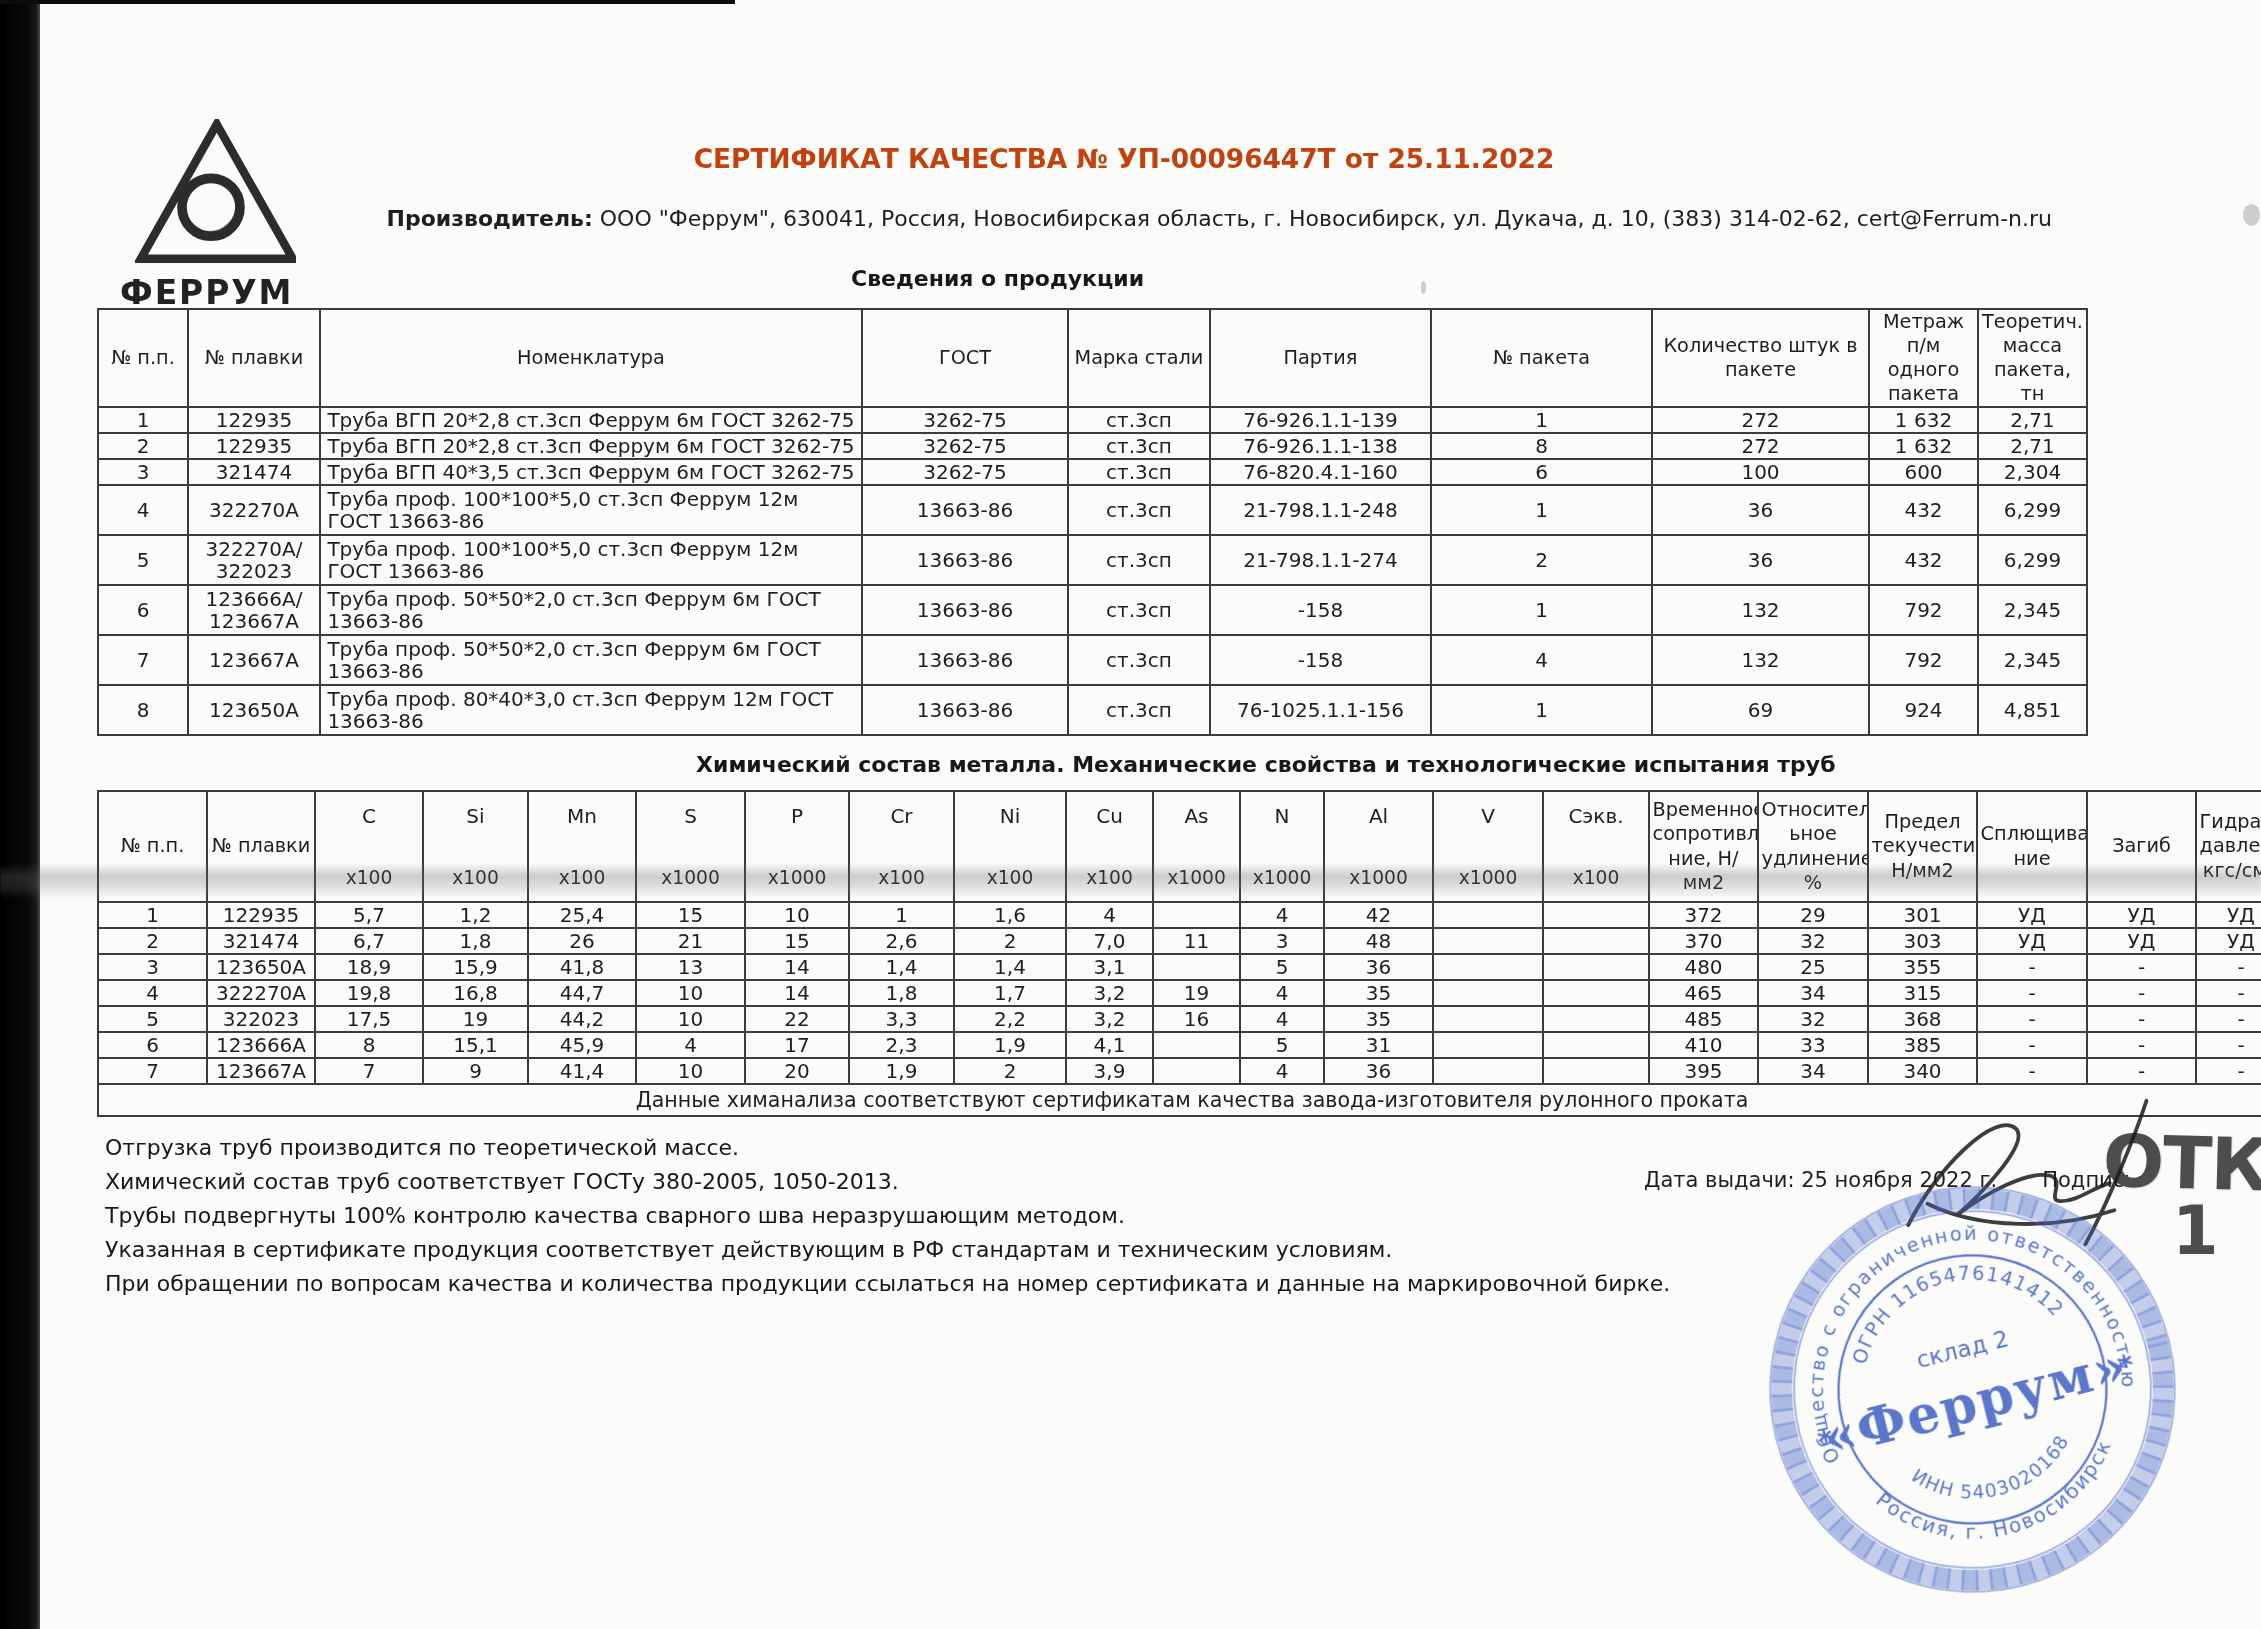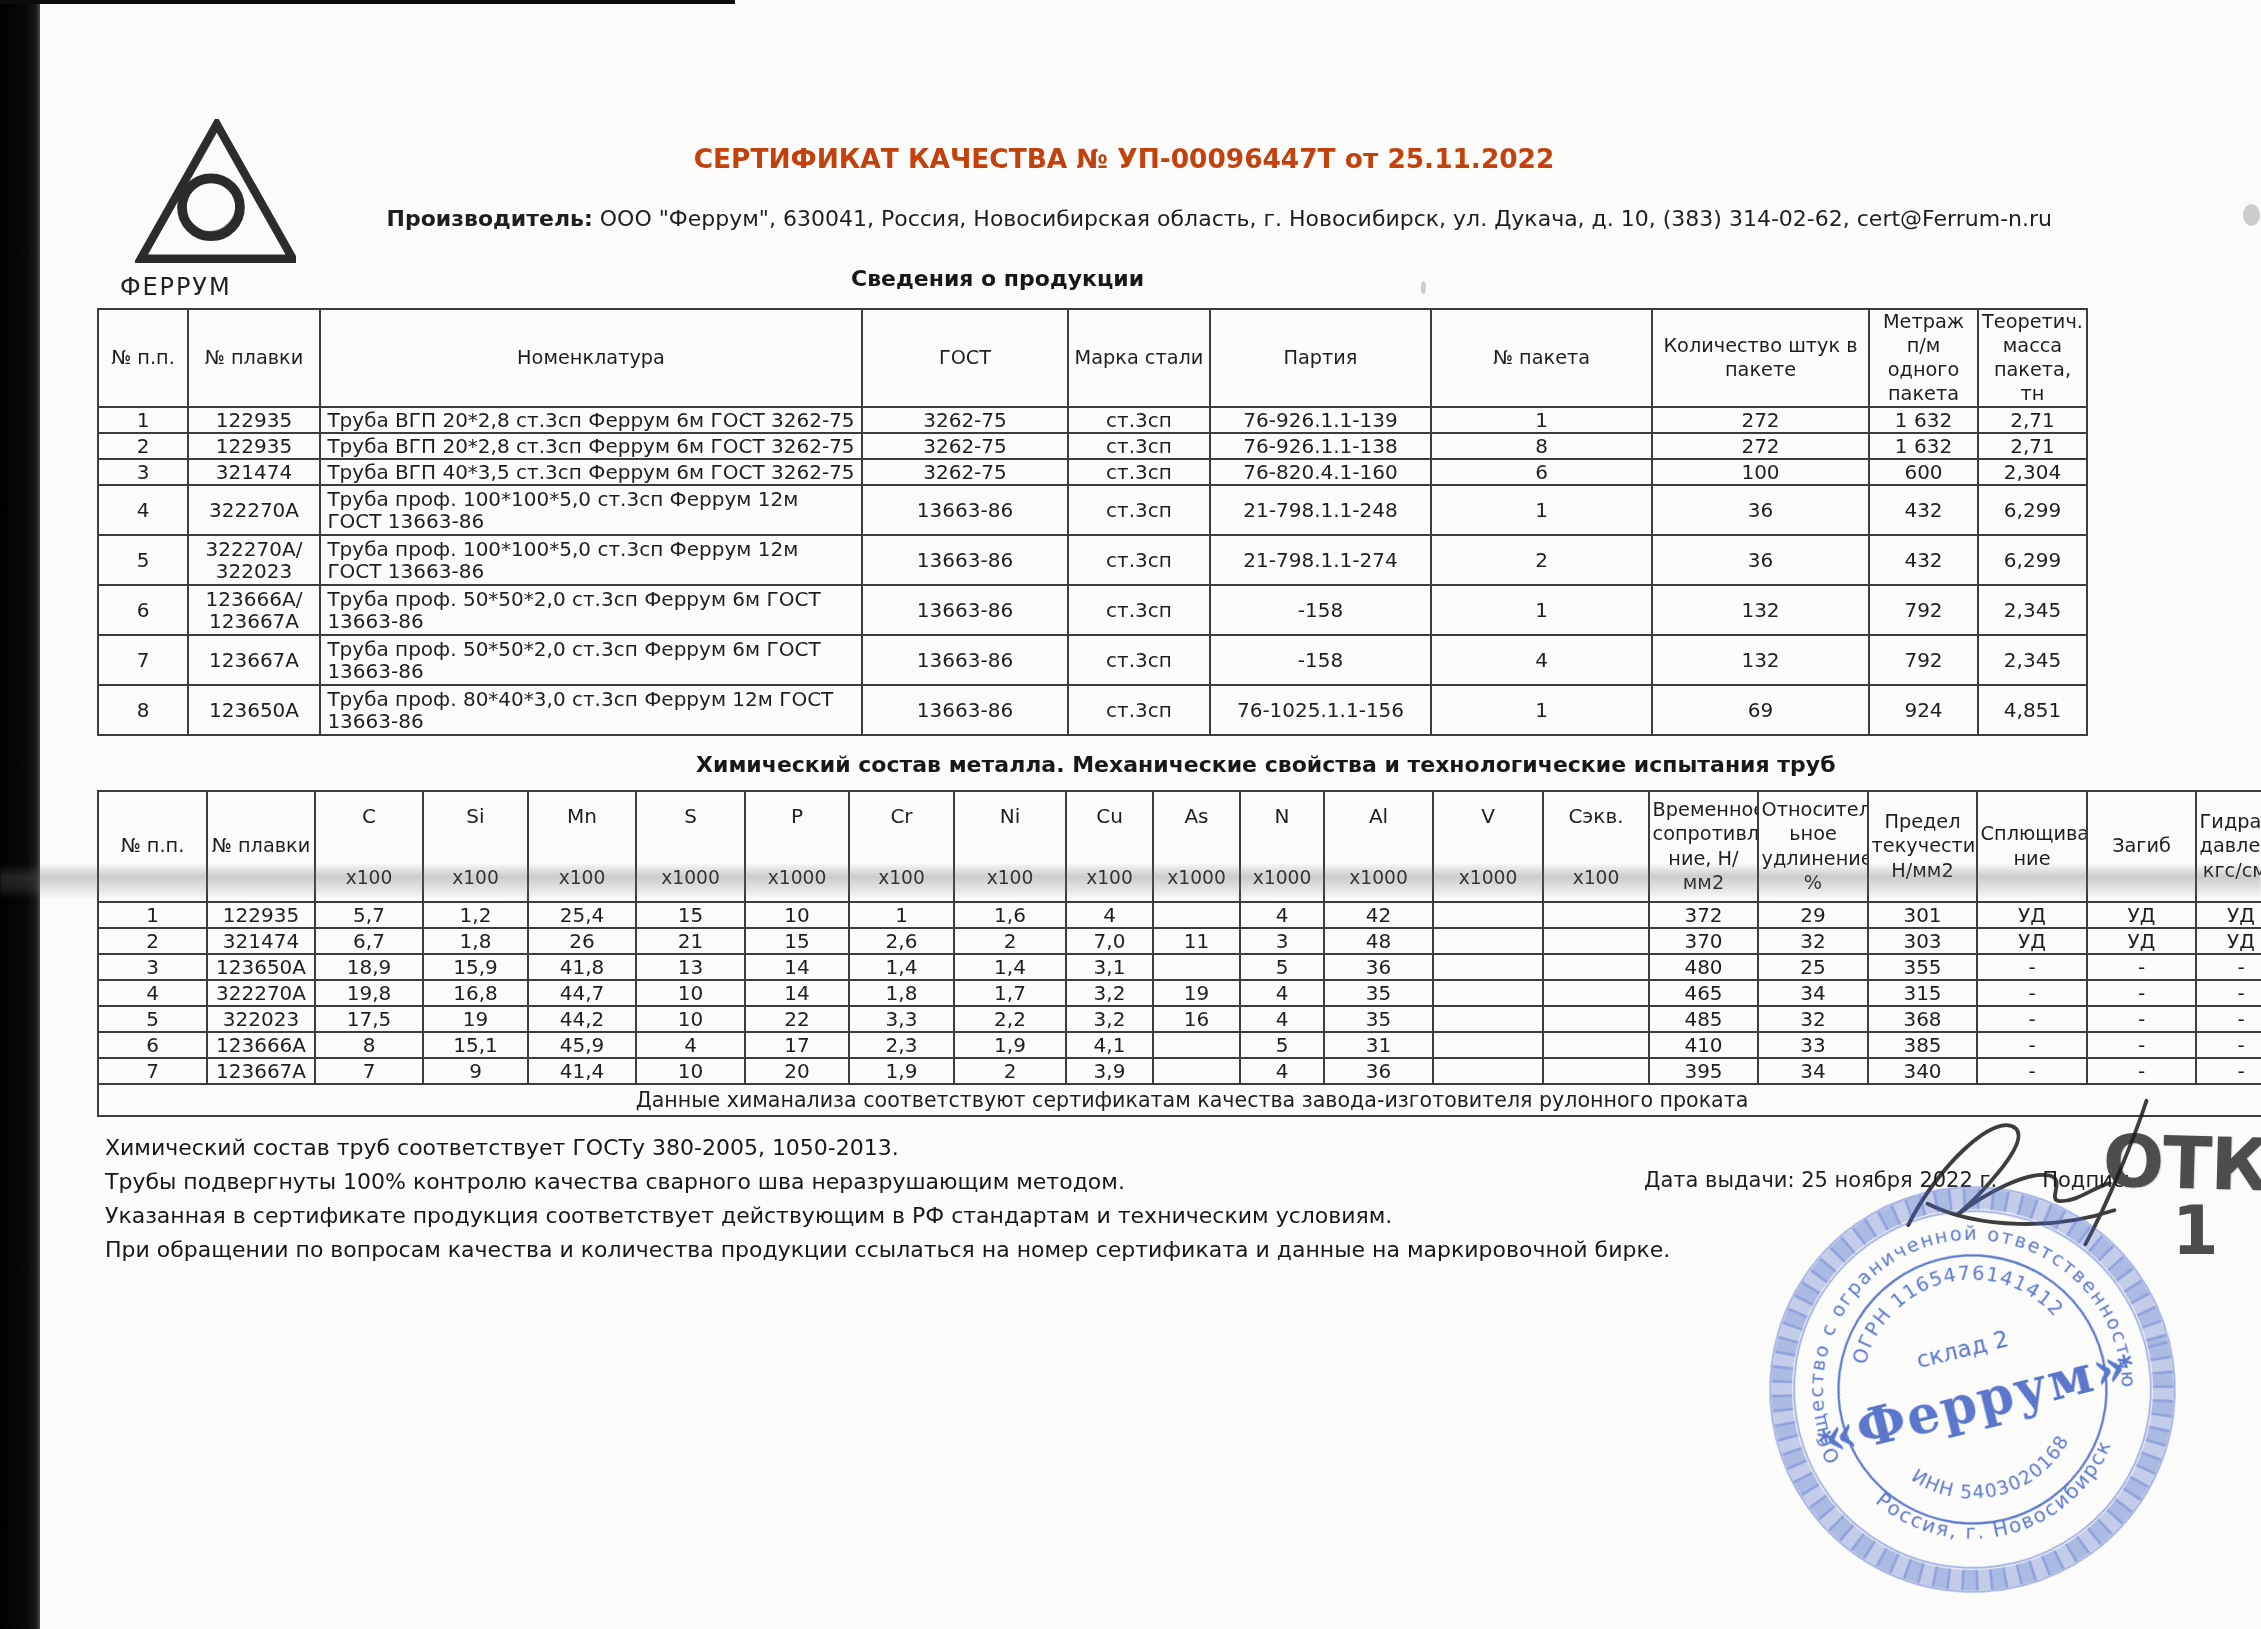--- a/index.html
+++ b/index.html
@@ -8,21 +8,21 @@
   
   .scan-bar-left{position:absolute;left:0;top:0;width:40px;height:1630px;
       background:linear-gradient(90deg,#000 0%,#090909 68%,#191919 90%,#4a4a4a 100%);}
   .scan-strip-top{position:absolute;left:0;top:0;width:735px;height:3.9px;background:#0c0c0c;}
   .artifact{position:absolute;background:rgba(120,120,120,.35);border-radius:50%;filter:blur(0.6px);}
   .smudge{position:absolute;left:0;top:863px;width:2261px;height:36px;z-index:6;pointer-events:none;
       background:linear-gradient(180deg,rgba(120,120,120,0) 0%,rgba(105,105,105,.32) 38%,rgba(130,130,130,.20) 70%,rgba(120,120,120,0) 100%);
       filter:blur(1.3px);}
   
   #logo{position:absolute;left:135px;top:119px;width:161px;height:145px;}
-  #logo-text{position:absolute;left:120px;top:273px;width:193px;font-size:24px;font-weight:normal;
+  #logo-text{position:absolute;left:120px;top:273px;width:193px;font-size:33px;font-weight:bold;
       letter-spacing:1.9px;color:#222;}
   
   #doc-title{position:absolute;left:97px;right:110px;top:143px;text-align:center;
       font-size:26.4px;font-weight:bold;color:#c2410c;}
   #manufacturer{position:absolute;left:184px;right:6.4px;top:206px;text-align:center;font-size:22px;}
   #manufacturer b{font-weight:bold;}
   .section-title{position:absolute;font-size:22px;font-weight:bold;color:#181818;}
   #products-title{left:851px;top:266px;}
   #chem-title{left:696px;top:752px;}
   
@@ -443,20 +443,21 @@
     <tbody>
       <tr class="tfoot-row">
         <td colspan="21">Данные химанализа соответствуют сертификатам качества завода-изготовителя рулонного проката</td>
       </tr>
     </tbody>
   </table>
 
   <div class="smudge"></div>
 
   <div id="notes">
+      <div>Отгрузка труб производится по теоретической массе.</div>
       <div>Химический состав труб соответствует ГОСТу 380-2005, 1050-2013.</div>
       <div>Трубы подвергнуты 100% контролю качества сварного шва неразрушающим методом.</div>
       <div>Указанная в сертификате продукция соответствует действующим в РФ стандартам и техническим условиям.</div>
       <div>При обращении по вопросам качества и количества продукции ссылаться на номер сертификата и данные на маркировочной бирке.</div>
     </div>
 
   <div id="issue-line">
     <span>Дата выдачи: 25 ноября 2022 г.</span>
     <span>Подпись:</span>
   </div>

